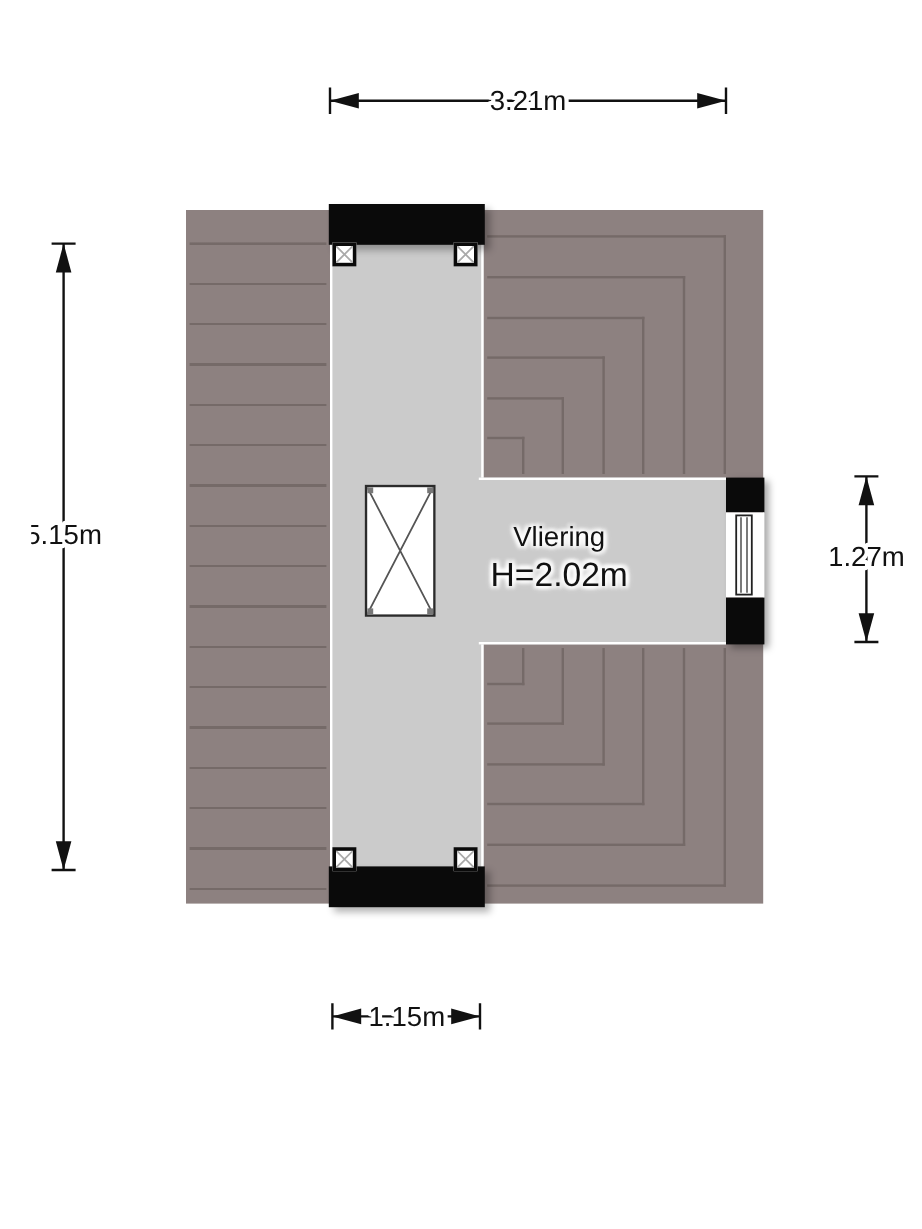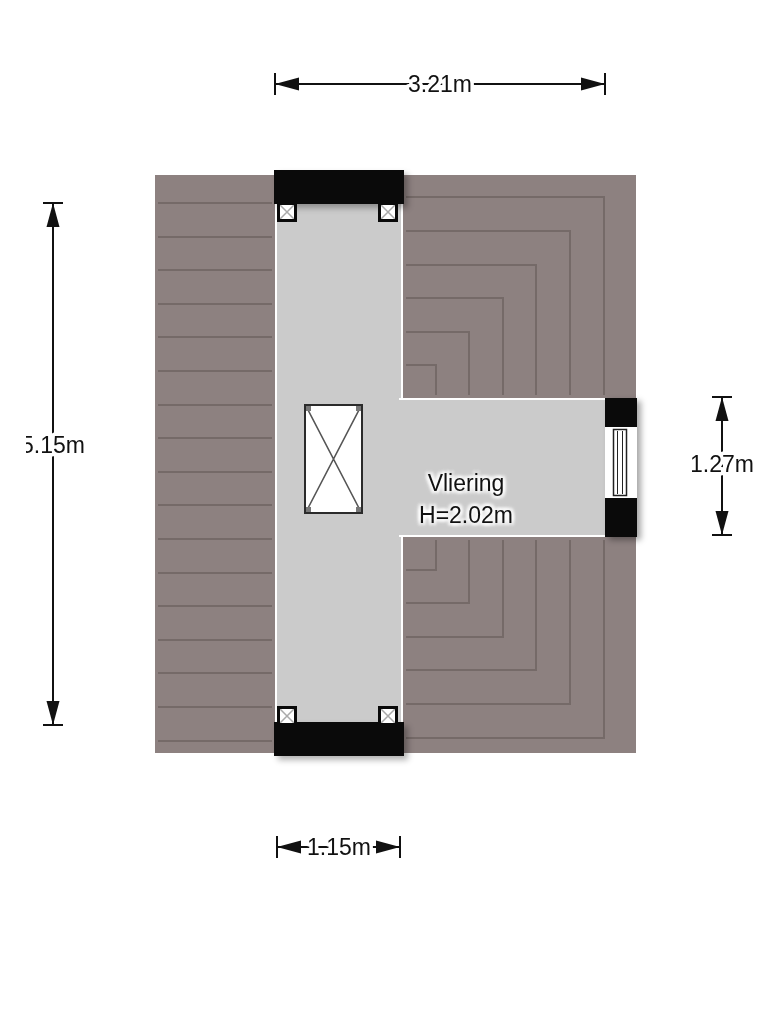--- a/index.html
+++ b/index.html
@@ -27,21 +27,21 @@
     background:#fff;border:2px solid #2b2b2b;z-index:4;}
   .window-wall{position:absolute;left:450px;top:223px;width:32px;height:139px;z-index:4;
     box-shadow:4px 3px 6px rgba(0,0,0,0.35);}
   .window-wall .blk{width:32px;background:#0A0A0A;}
   .window-wall .glass{width:32px;height:71px;background:#fff;}
 
   
   .room-label{position:absolute;left:356px;top:431px;width:220px;text-align:center;z-index:6;
     color:#111;line-height:32px;
     text-shadow:-2px -2px 3px #fff,2px -2px 3px #fff,-2px 2px 3px #fff,2px 2px 3px #fff,0 0 5px #fff,0 0 7px #fff;}
-  .room-label .l1{font-size:23px;margin-top:36px;} .room-label .l2{font-size:23px;}
+  .room-label .l1{font-size:23px;} .room-label .l2{font-size:28px;}
   .footer{position:absolute;left:0;top:892px;width:768px;text-align:center;color:#111;
     font-size:23px;line-height:31px;}
 
   .dim-text{font-family:"Liberation Sans",sans-serif;font-size:23px;fill:#111;
     paint-order:stroke;stroke:#ffffff;stroke-width:7px;stroke-linejoin:round;
     text-anchor:middle;dominant-baseline:central;}
   .dim-stroke{stroke:#111;stroke-width:2px;fill:none;}
   .dim-fill{fill:#111;}
 </style>
 </head>

